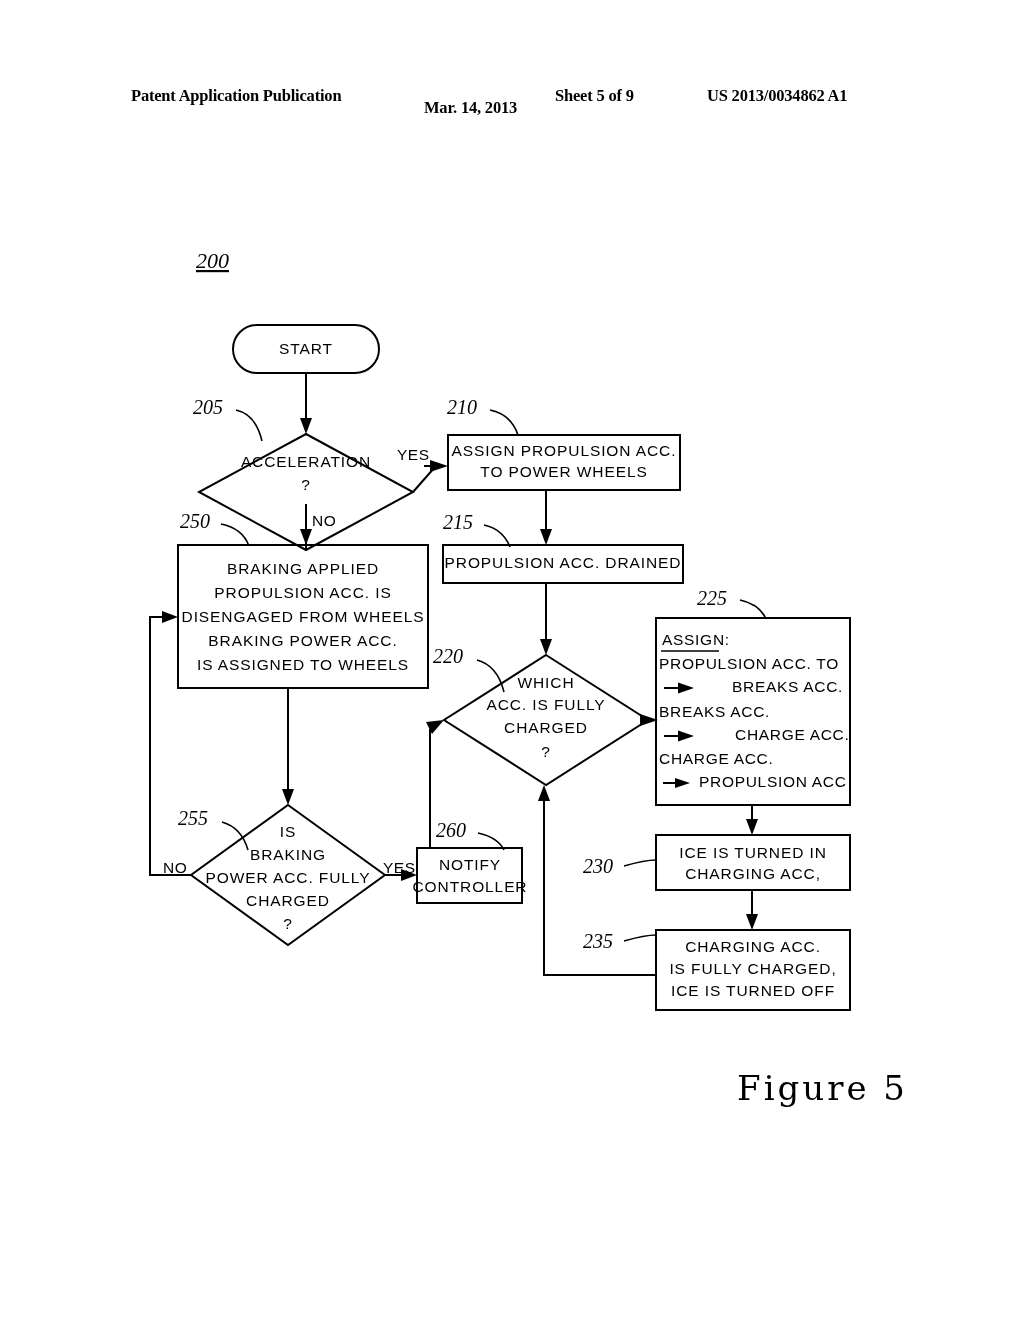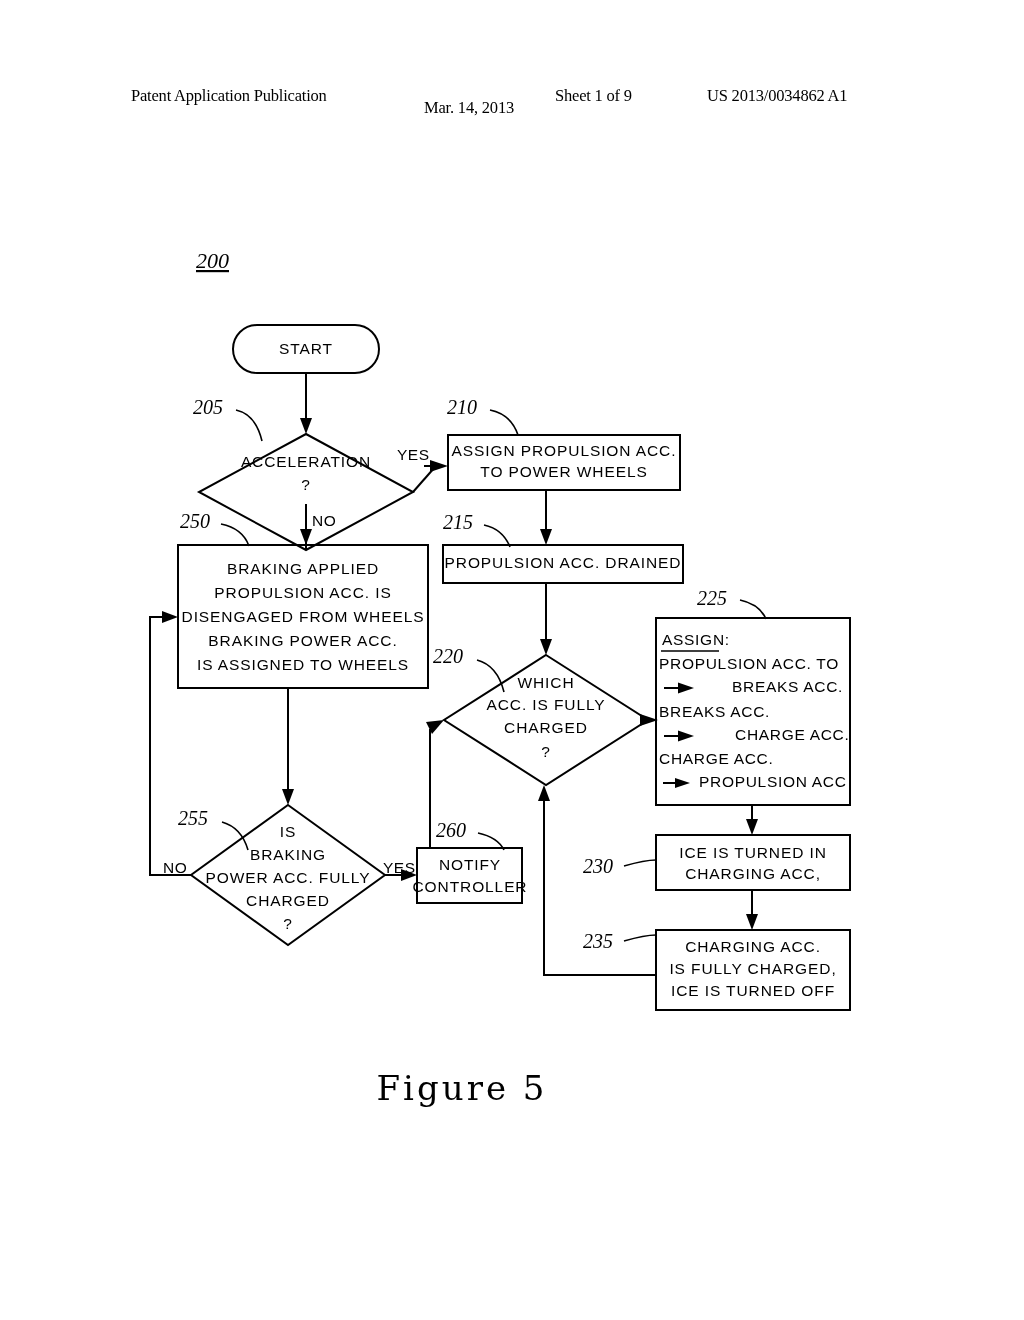--- a/index.html
+++ b/index.html
@@ -17,37 +17,37 @@
   }
 
   
   #page-header {
     position: absolute;
     left: 0;
     top: 86px;
     width: 836px;
     height: 26px;
     font-family: "Liberation Serif", serif;
-    font-weight: normal;
+    font-weight: bold;
     font-size: 16.5px;
     letter-spacing: -0.2px;
     white-space: nowrap;
   }
   #page-header .hdr-pub   { position: absolute; left: 131px; top: 0; }
   #page-header .hdr-date  { position: absolute; left: 424px; top: 12px; }
   #page-header .hdr-sheet { position: absolute; left: 555px; top: 0; }
   #page-header .hdr-num   { position: absolute; left: 707px; top: 0; }
 
   
   #figure-caption {
     position: absolute;
-    left: 8px;
+    left: 0;
     top: 1068px;
     width: 908px;
-    text-align: center;
+    text-align: right;
     font-family: "DejaVu Serif", serif;
     font-size: 34px;
     letter-spacing: 3px;
   }
 
   
   #flowchart-canvas {
     position: absolute;
     left: 0;
     top: 0;
@@ -113,21 +113,21 @@
   }
   .ul-line { stroke: #000; stroke-width: 1.6; }
   .arrowhead { fill: #000; stroke: none; }
 </style>
 </head>
 <body>
 
 <div id="page-header">
   <span class="hdr-pub">Patent Application Publication</span>
   <span class="hdr-date">Mar. 14, 2013</span>
-  <span class="hdr-sheet">Sheet 1 of 9</span>
+  <span class="hdr-sheet">Sheet 5 of 9</span>
   <span class="hdr-num">US 2013/0034862 A1</span>
 </div>
 
 <div id="flowchart-canvas">
 <svg width="1024" height="1320" viewBox="0 0 1024 1320" xmlns="http://www.w3.org/2000/svg">
 
   <text class="fig-ref-200" x="196" y="268">200</text>
 
   <rect class="shape" x="233" y="325" width="146" height="48" rx="24" ry="24"></rect>
   <text class="node-text" x="306" y="350">START</text>

